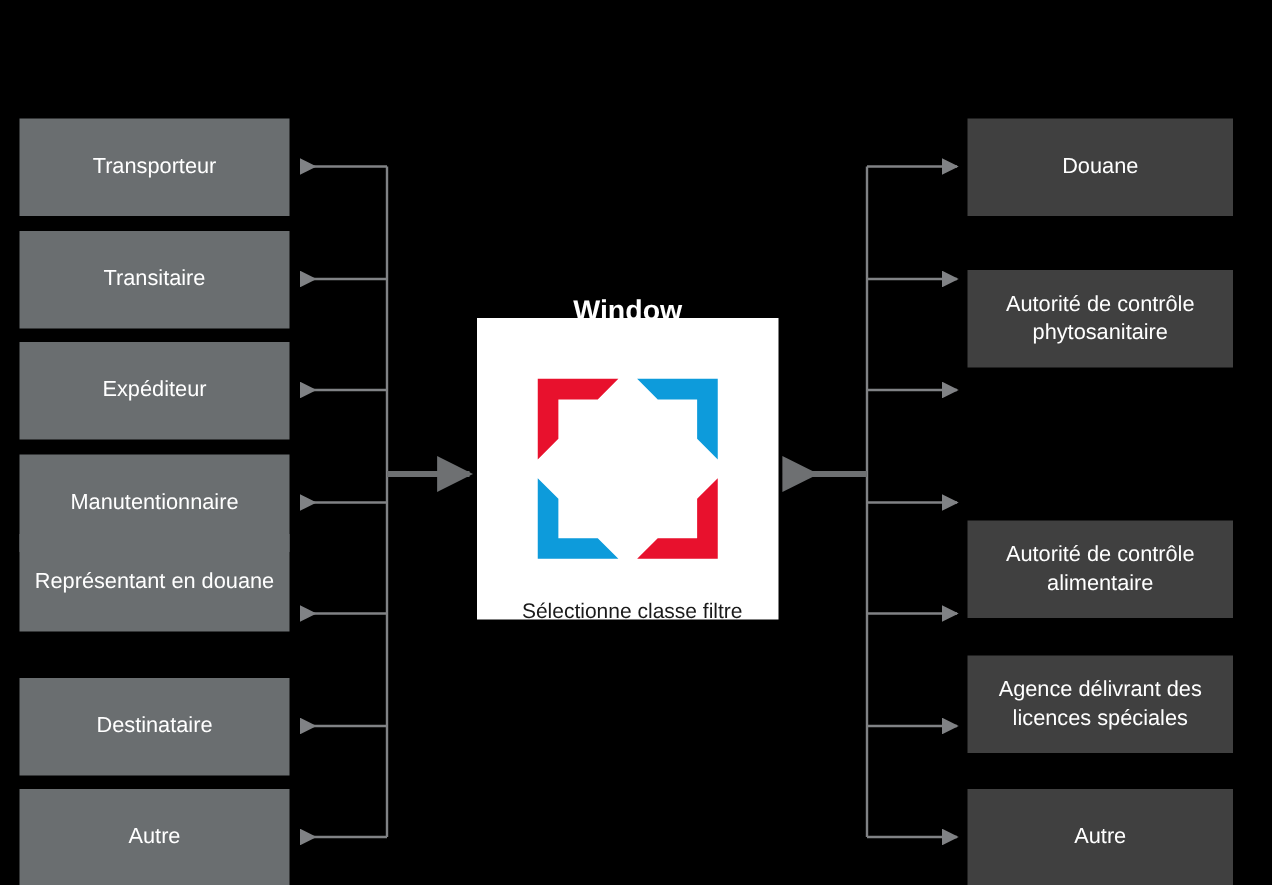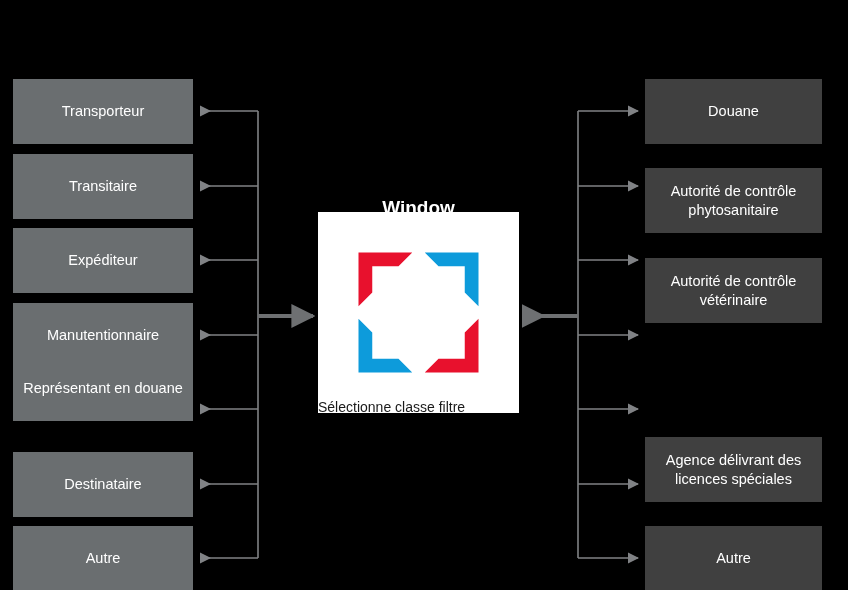--- a/index.html
+++ b/index.html
@@ -69,21 +69,21 @@
     left: 38px;
     top: 38px;
     width: 125px;
     height: 125px;
   }
   #panel-caption {
     position: absolute;
     left: 0;
     top: 188px;
     width: 177px;
-    text-align: left;
+    text-align: right;
     color: #1a1a1a;
     font-size: 14px;
     line-height: 1.1;
     white-space: nowrap;
   }
 
   
   #window-title {
     position: absolute;
     left: 318px;
@@ -163,25 +163,25 @@
   <div class="node left" style="top:452px">
     <span class="node-label">Destinataire</span>
   </div>
   <div class="node left" style="top:526px">
     <span class="node-label">Autre</span>
   </div>
 
   <div class="node right" style="top:79px">
     <span class="node-label">Douane</span>
   </div>
-  <div class="node right" style="top:168px">
+  <div class="node right" style="top:180px">
     <span class="node-label">Autorité de contrôle phytosanitaire</span>
   </div>
-  <div class="node right" style="top:258px">
-    <span class="node-label">Autorité de contrôle vétérinaire</span>
+  <div class="node right" style="top:347px">
+    <span class="node-label">Autorité de contrôle alimentaire</span>
   </div>
   <div class="node right" style="top:437px">
     <span class="node-label">Agence délivrant des licences spéciales</span>
   </div>
   <div class="node right" style="top:526px">
     <span class="node-label">Autre</span>
   </div>
 
   <div id="window-title">Window</div>
 

